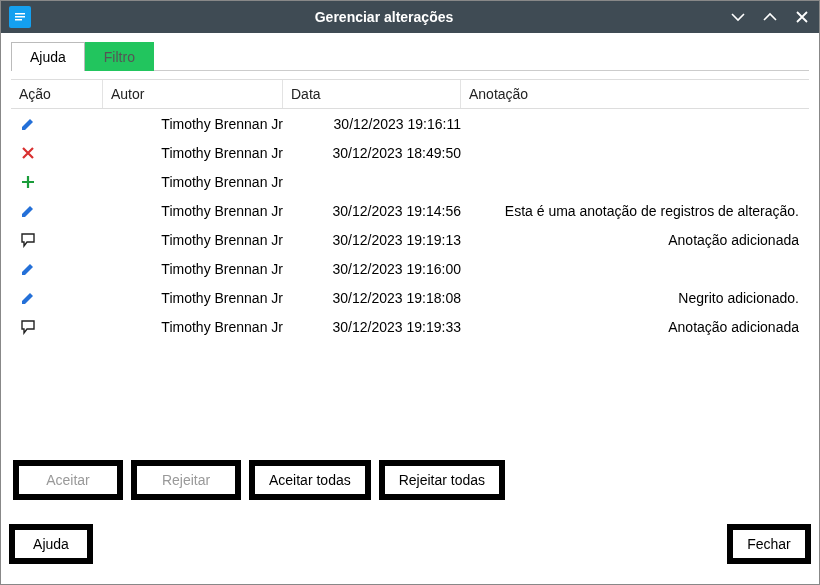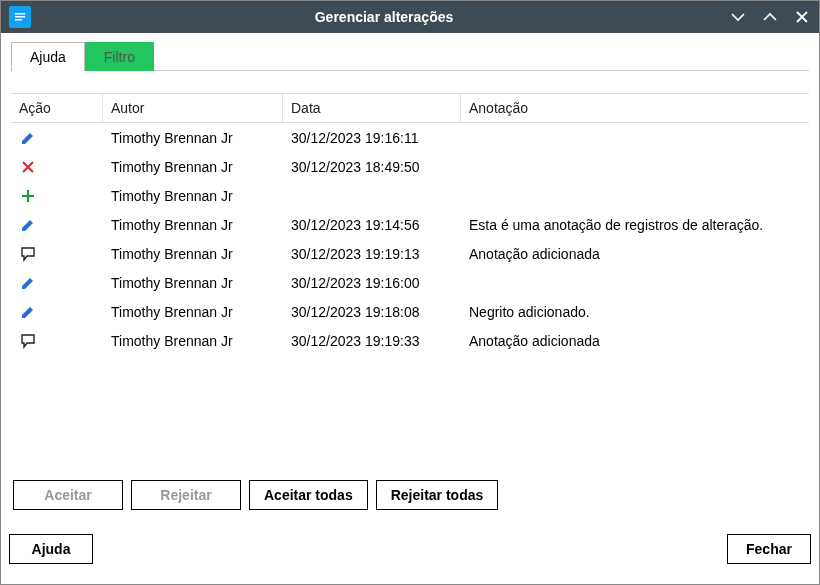--- a/index.html
+++ b/index.html
@@ -7,35 +7,35 @@
     .window { width: 820px; height: 585px; display: flex; flex-direction: column; border: 1px solid #888; }
     .titlebar { background: #3f4b54; color: #fff; height: 32px; display: flex; align-items: center; padding: 0 8px; }
     .titlebar .app-icon { width: 22px; height: 22px; background: #14a0f0; border-radius: 2px; display: flex; align-items: center; justify-content: center; margin-right: 8px; }
     .titlebar .title { flex: 1; text-align: center; font-size: 14px; font-weight: 600; }
     .titlebar .win-controls { display: flex; gap: 14px; align-items: center; }
     .titlebar .win-btn { width: 18px; height: 18px; display: flex; align-items: center; justify-content: center; cursor: pointer; color: #fff; }
     .content { flex: 1; padding: 8px 10px 10px 10px; display: flex; flex-direction: column; }
     .tabs { display: flex; border-bottom: 1px solid #ccc; }
     .tab { padding: 6px 18px; border: 1px solid transparent; border-bottom: none; font-size: 14px; cursor: pointer; position: relative; top: 1px; background: #22c55e; color: #555; }
     .tab.active { background: #fff; border-color: #bbb; color: #000; }
-    .table-area { margin-top: 22px; border-top: 1px solid #ddd; flex: 1; overflow: auto; }
+    .table-area { margin-top: 8px; border-top: 1px solid #ddd; flex: 1; overflow: auto; }
     .table-header, .table-row { display: flex; align-items: center; height: 29px; }
     .table-header { border-bottom: 1px solid #ddd; font-size: 14px; color: #222; }
     .col-action { width: 92px; padding-left: 10px; display: flex; align-items: center; }
     .col-author { width: 180px; }
     .col-date { width: 178px; }
     .col-comment { flex: 1; padding-right: 10px; }
     .hdr { border-right: 1px solid #e3e3e3; padding-left: 8px; font-weight: 400; height: 100%; display: flex; align-items: center; }
     .hdr:last-child { border-right: none; }
     .table-body .table-row { font-size: 14px; }
-    .table-body .table-row > div { padding-left: 8px; }
+    .table-body .table-row > div { padding-left: 8px; text-align: right; }
     .table-body .col-action { padding-left: 14px; }
     .action-icon { width: 18px; height: 18px; display: flex; align-items: center; justify-content: center; }
     .button-row { display: flex; gap: 8px; padding: 6px 2px; }
-    .btn { border: 1px solid #000000; background: #fff; padding: 6px 14px; font-size: 14px; cursor: pointer; min-width: 110px; text-align: center; font-weight: bold; }
+    .btn { border: 6px solid #000000; background: #fff; padding: 6px 14px; font-size: 14px; cursor: pointer; min-width: 110px; text-align: center; }
     .btn.disabled { color: #999; cursor: default; }
     .footer { display: flex; justify-content: space-between; padding: 8px 8px 20px 8px; gap: 8px; }
     .footer .btn { min-width: 84px; }
   </style>
 </head>
 <body>
 
 <div class="window">
 
   <div class="titlebar">

